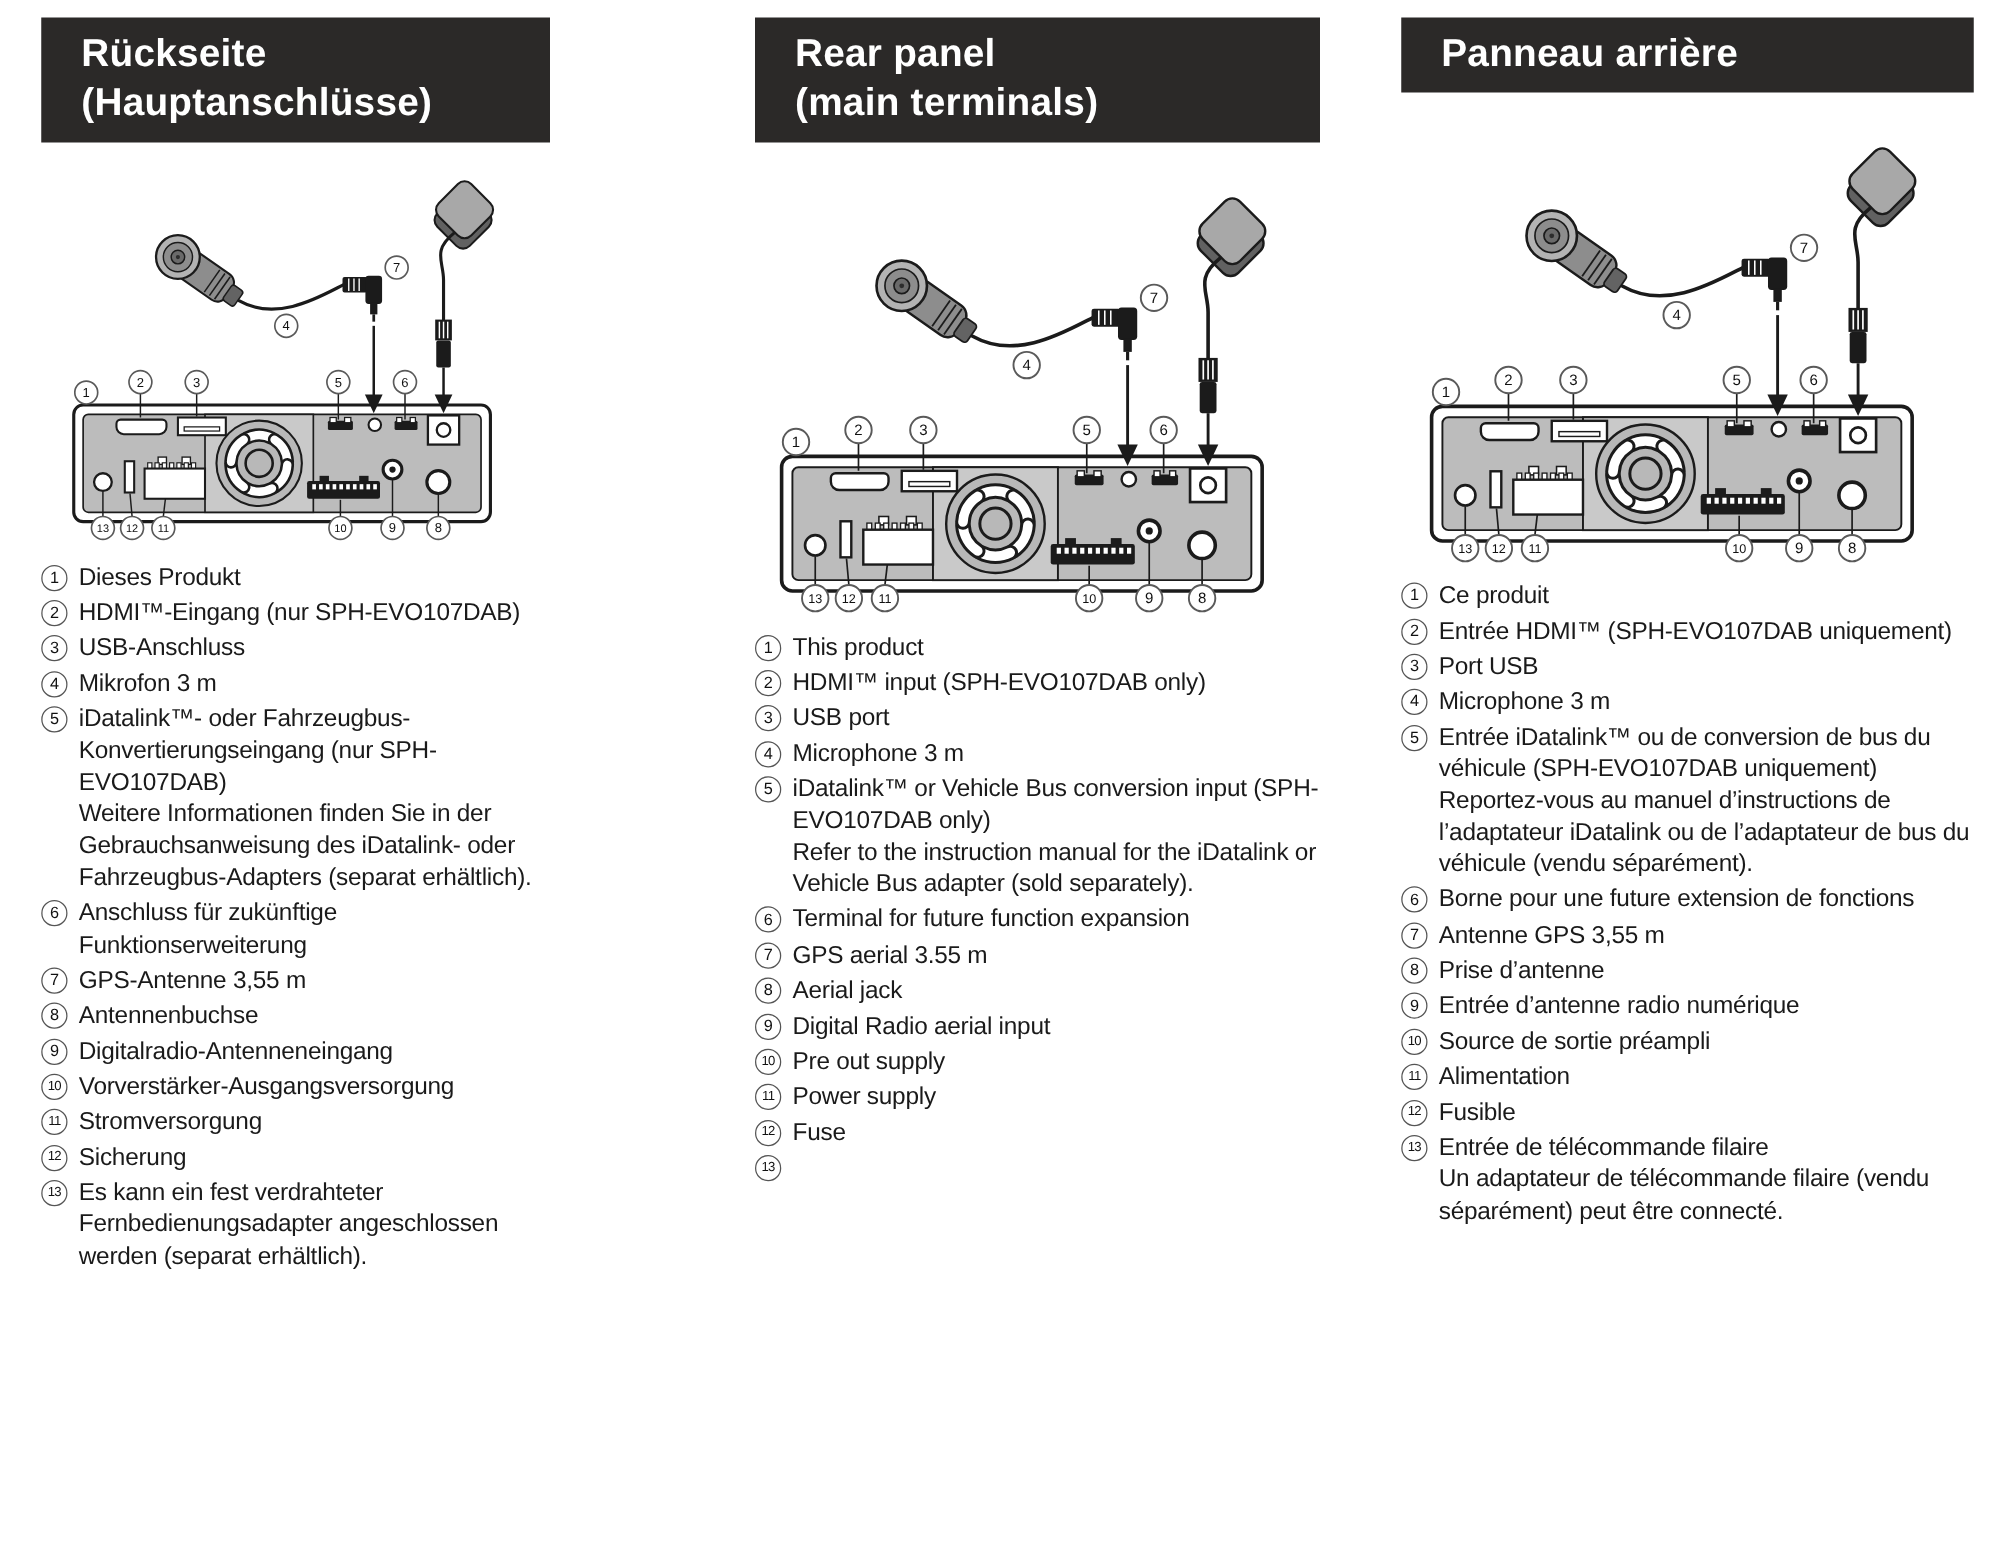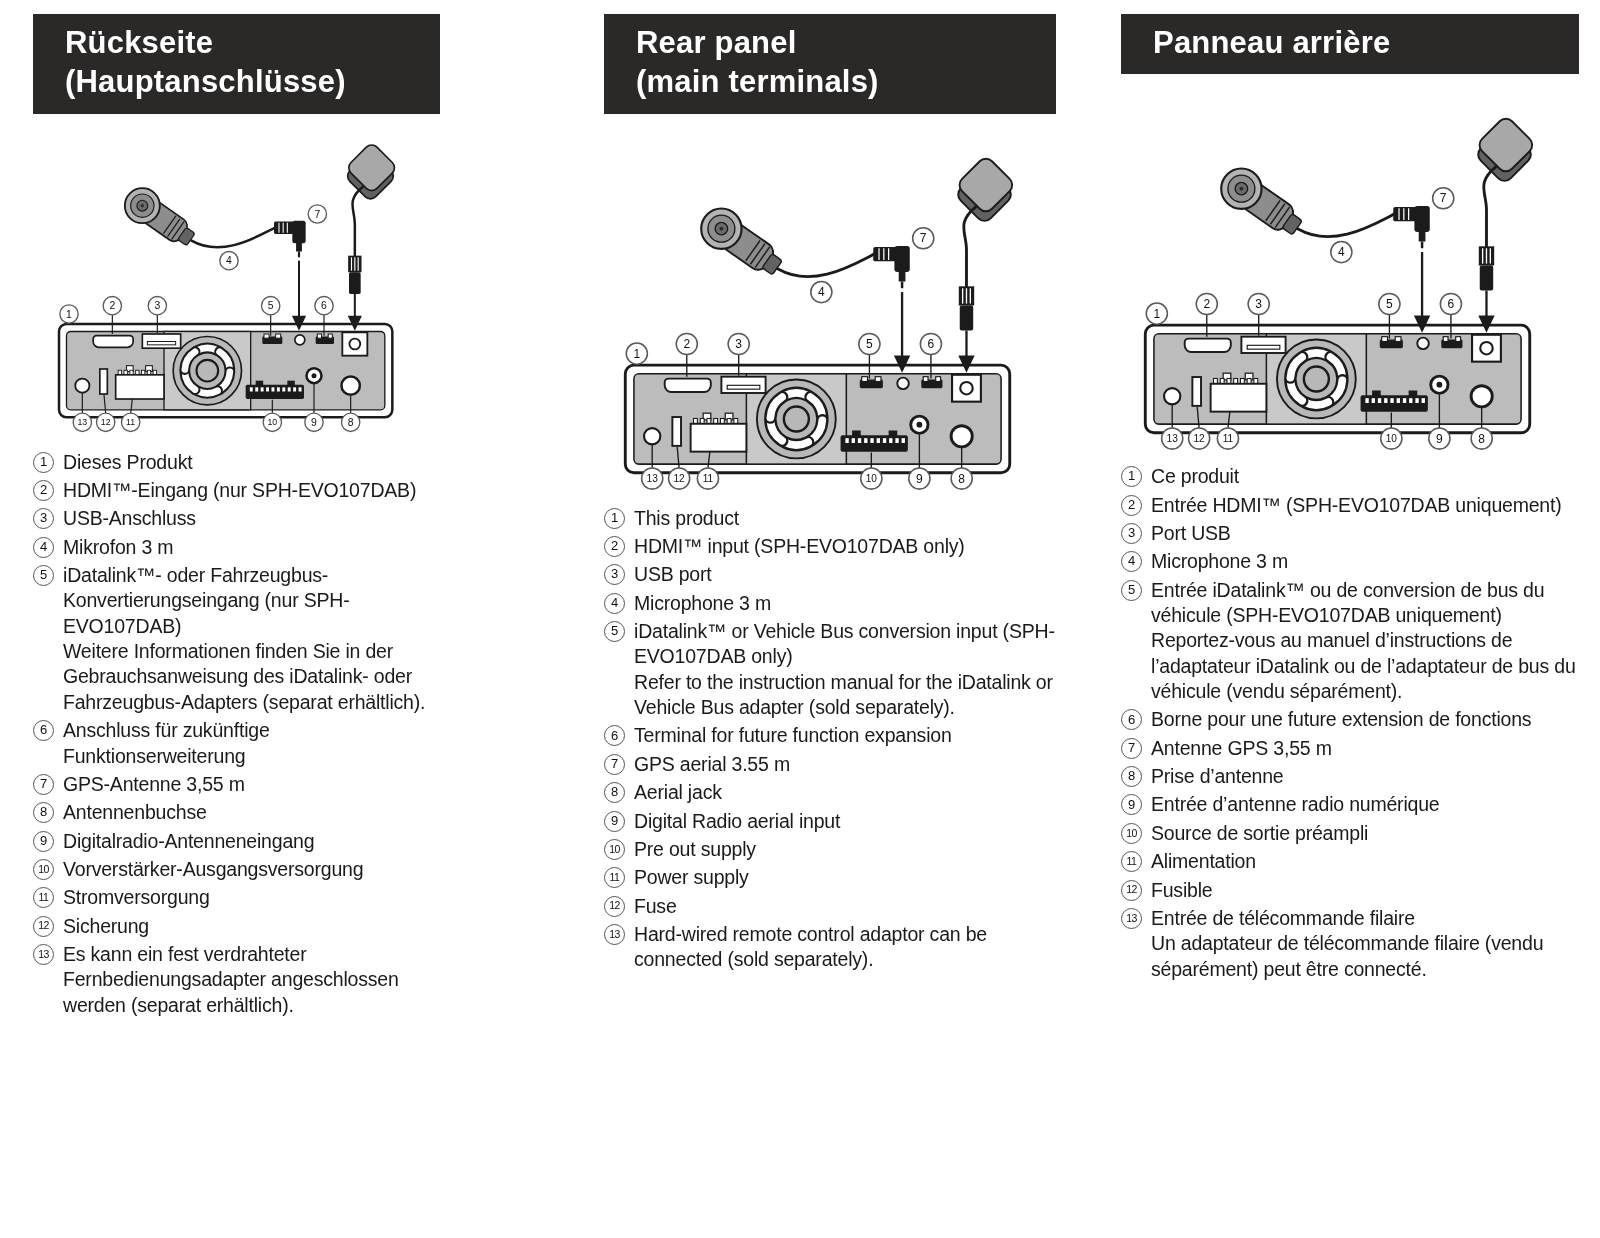--- a/index.html
+++ b/index.html
@@ -408,21 +408,20 @@
         </li>
         <li class="item">
           <span class="badge badge2">12</span>
           <div class="itxt">
             <div>Fuse</div>
           </div>
         </li>
         <li class="item">
           <span class="badge badge2">13</span>
           <div class="itxt">
-            <div class="inote">Hard-wired remote control adaptor can be connected (sold separately).</div>
           </div>
         </li>
       </ol>
   </section>
 
   <section class="col col-fr">
     <header class="hdr">
       <div>Panneau arrière</div>
     </header>
     <div class="diag">

